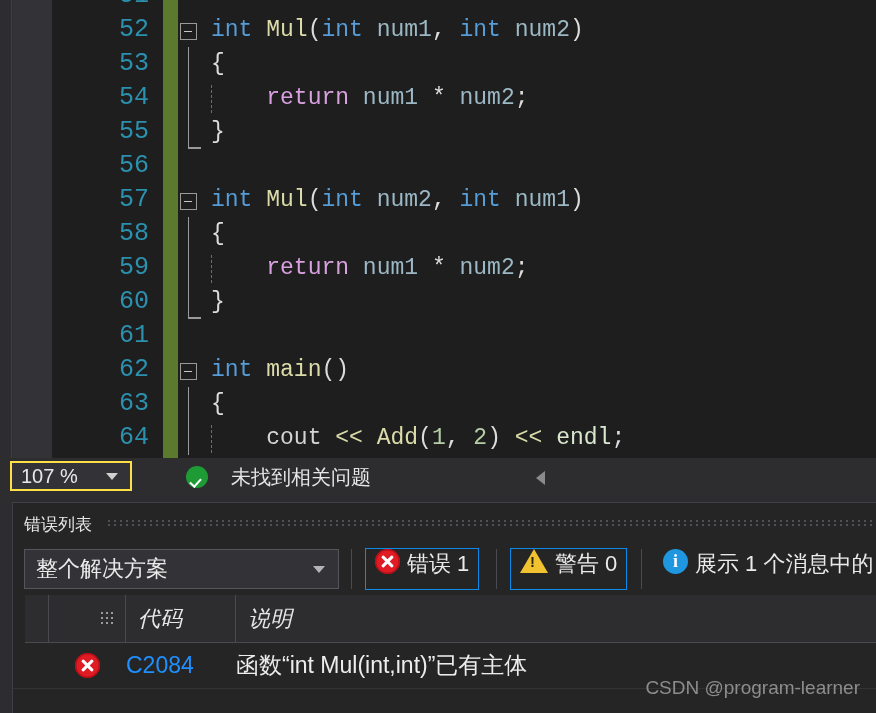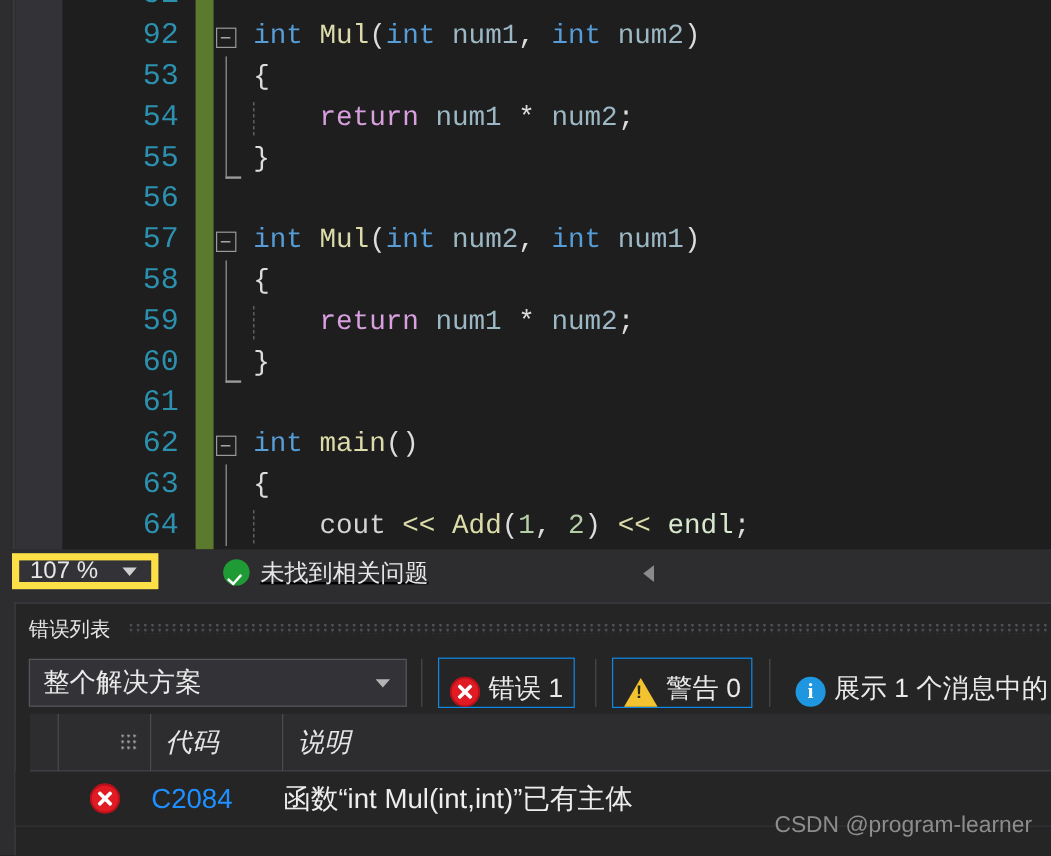--- a/index.html
+++ b/index.html
@@ -86,35 +86,35 @@
   .t-std  { color: #d4d4d4; }
   .t-endl { color: #d8e9d0; font-family: Liberation Mono, monospace; }
 
   
   .status-bar {
     position: absolute; left: 0; top: 458px; width: 876px; height: 38px;
     background: #2d2d30;
   }
   .zoom-combo {
     position: absolute; left: 10px; top: 3px; width: 122px; height: 30px;
-    background: #333337; border: 6px solid #fde047;
+    background: #333337; border: 2px solid #fde047;
     display: flex; align-items: center;
   }
   .zoom-value {
     font-size: 20px; color: #e8e8e8; margin-left: 9px; flex: 1;
     font-family: "Liberation Sans", sans-serif;
   }
   .zoom-caret {
     width: 0; height: 0; margin-right: 12px;
     border-left: 6px solid transparent; border-right: 6px solid transparent;
     border-top: 7px solid #d0d0d0;
   }
   .status-msg {
     position: absolute; left: 186px; top: 0; height: 38px;
-    display: flex; align-items: center; gap: 9px; text-decoration: underline;
+    display: flex; align-items: center; gap: 23px;
   }
   .ok-icon {
     width: 22px; height: 22px; border-radius: 50%;
     background: #1e9b34; position: relative; flex: none;
   }
   .ok-icon::after {
     content: ""; position: absolute; left: 6px; top: 10px;
     width: 5px; height: 9px; border: solid #ffffff;
     border-width: 0 2.4px 2.4px 0; transform: rotate(42deg);
   }
@@ -162,21 +162,21 @@
   .scope-caret {
     width: 0; height: 0; margin-right: 13px;
     border-left: 6px solid transparent; border-right: 6px solid transparent;
     border-top: 7px solid #b4b4b4;
   }
   .tb-sep {
     position: absolute; top: 6px; width: 1px; height: 40px; background: #4a4a50;
   }
   .filter-btn {
     position: absolute; top: 5px; height: 42px;
-    display: flex; align-items: flex-end; gap: 7px; padding: 0 9px;
+    display: flex; align-items: flex-start; gap: 7px; padding: 0 9px;
     border: 1.6px solid transparent; background: transparent;
   }
   .filter-btn.active { border-color: #0d8ae8; }
   .filter-label { font-size: 22px; color: #eaeaea; white-space: nowrap; }
 
   .ico-error {
     width: 25px; height: 25px; border-radius: 50%;
     background: #e01b24; position: relative; flex: none;
     box-shadow: inset 0 0 0 1.5px #b51018;
   }
@@ -254,21 +254,21 @@
 
   <div class="editor-area">
     <div class="editor-left-strip"></div>
     <div class="editor-margin"></div>
     <div class="editor-body">
       <div class="gutter-numbers" id="gutter" style="top: -21px;">
           <div class="ln-row">
             <span class="lnum">51</span>
           </div>
           <div class="ln-row">
-            <span class="lnum">92</span>
+            <span class="lnum">52</span>
           </div>
           <div class="ln-row">
             <span class="lnum">53</span>
           </div>
           <div class="ln-row">
             <span class="lnum">54</span>
           </div>
           <div class="ln-row">
             <span class="lnum">55</span>
           </div>

